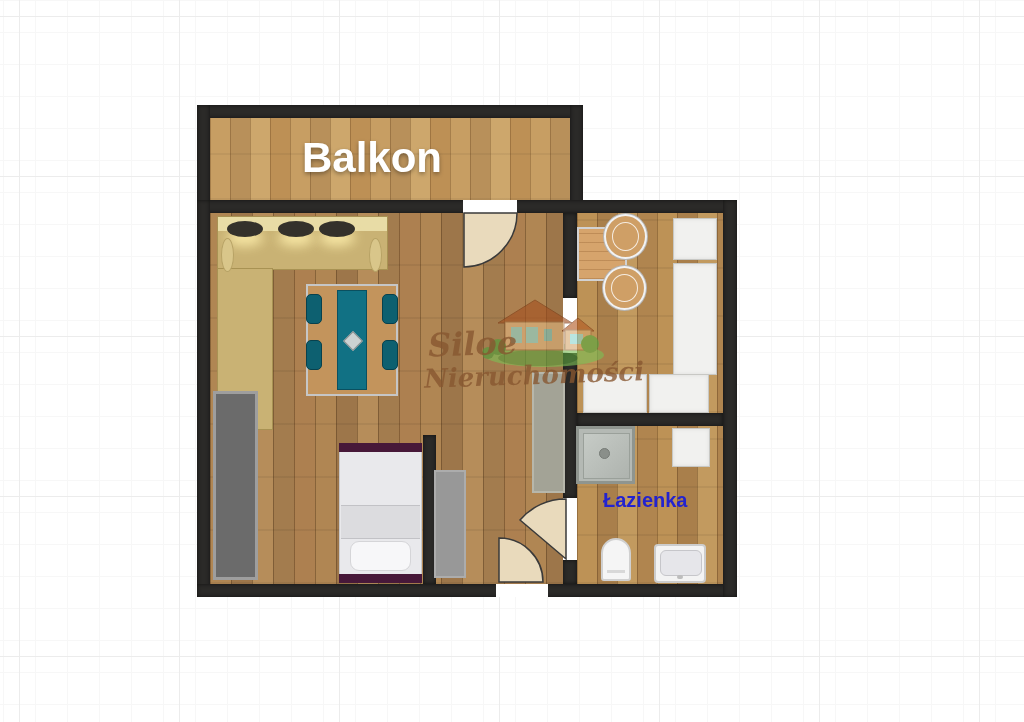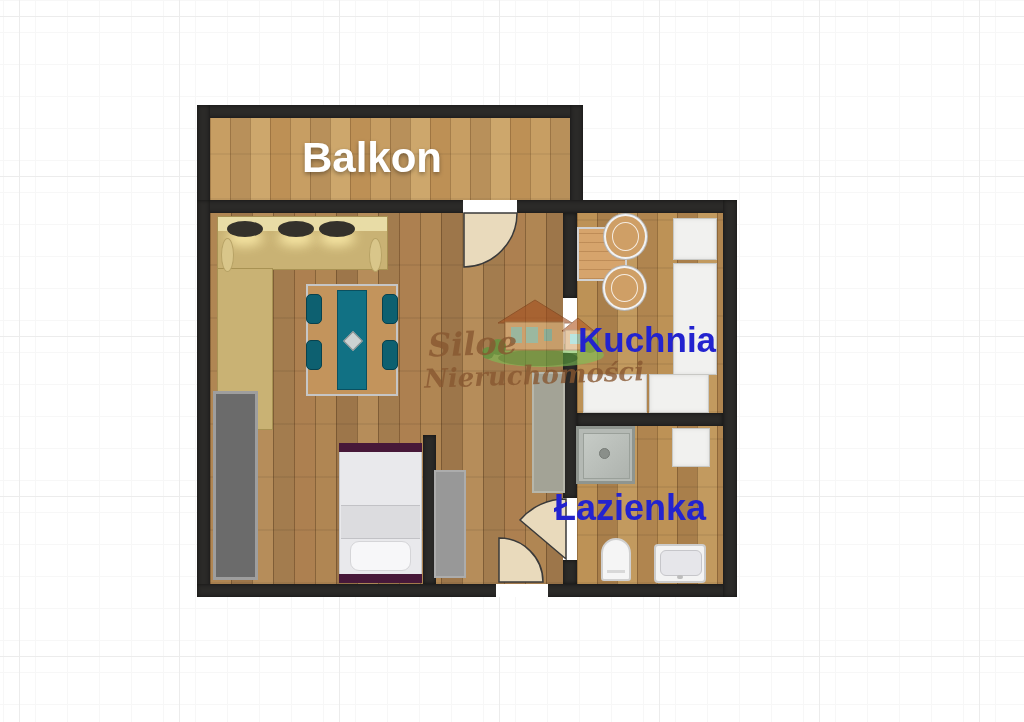--- a/index.html
+++ b/index.html
@@ -163,16 +163,15 @@
     <rect x="92" y="42" width="13" height="10" fill="#8fd8cf"></rect>
     <rect x="58" y="42" width="0" height="0" fill="#7a4a26"></rect>
     <circle cx="20" cy="55" r="8" fill="#4e9e3a"></circle>
     <circle cx="112" cy="52" r="9" fill="#57a83f"></circle>
     <circle cx="10" cy="61" r="6" fill="#4e9e3a"></circle>
   </svg>
   <div class="wm-text" style="left:428px;top:328px;font-size:32px;">Siloe</div>
   <div class="wm-text" style="left:424px;top:362px;font-size:26px;">Nieruchomości</div>
 
   <div class="room-label label-white" style="left:302px;top:137px;font-size:42px;">Balkon</div>
-  <div class="room-label label-blue" style="left:578px;top:322px;font-size:35px;">Kuchnia</div>
-  <div class="room-label label-blue" style="left:554px;top:490px;font-size:36px;">Łazienka</div>
+  <div class="room-label label-blue" style="left:603px;top:490px;font-size:20px;">Łazienka</div>
 
 </div>
 
 </body></html>

